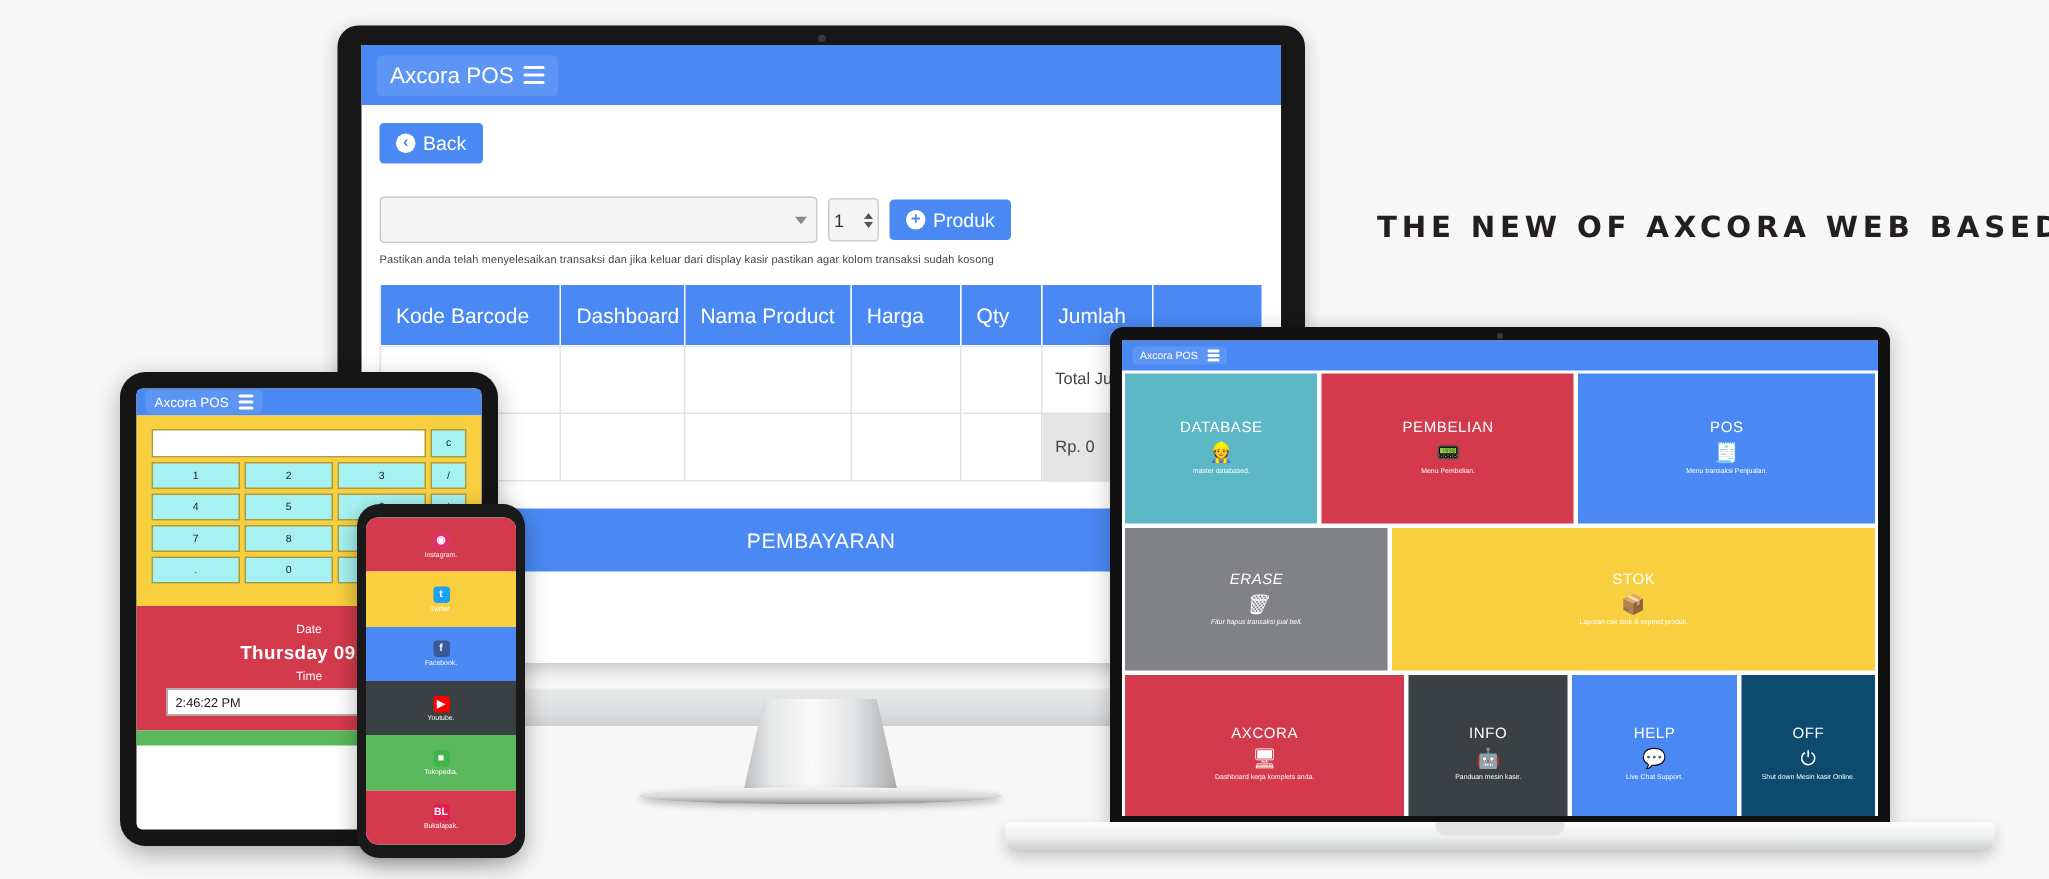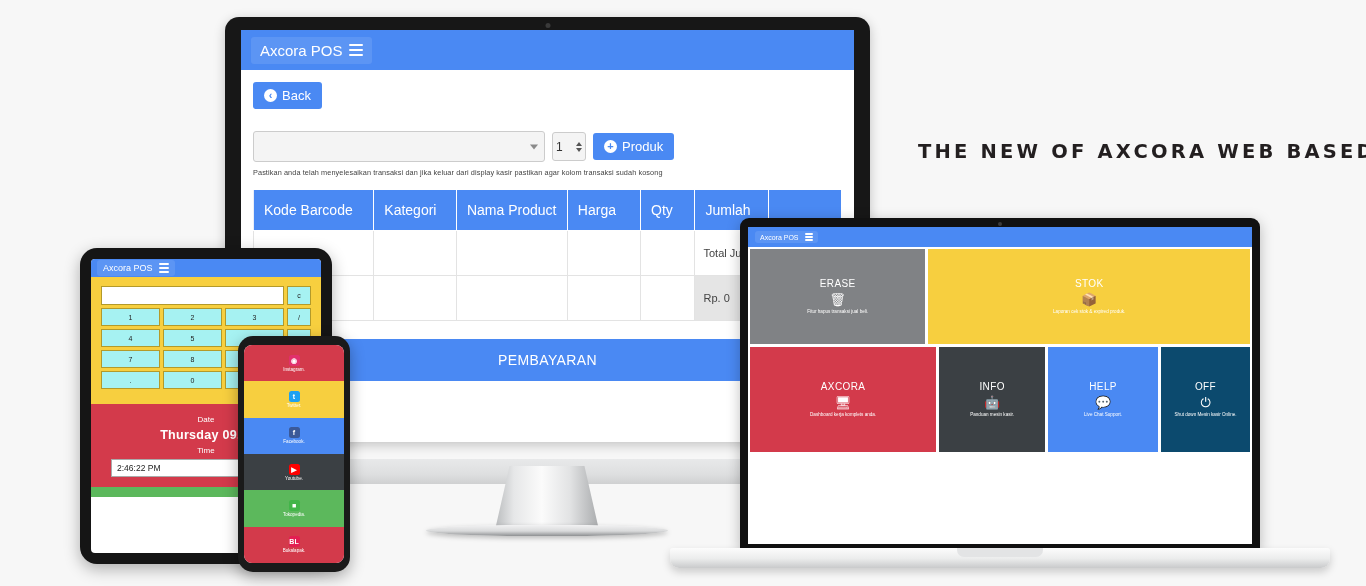--- a/index.html
+++ b/index.html
@@ -245,21 +245,21 @@
             <span>Produk</span>
           </button>
         </div>
 
         <div class="m-hint">Pastikan anda telah menyelesaikan transaksi dan jika keluar dari display kasir pastikan agar kolom transaksi sudah kosong</div>
 
         <table class="m-table">
           <thead>
             <tr>
               <th style="width:22%">Kode Barcode</th>
-              <th style="width:14%">Kategori</th>
+              <th style="width:14%">Dashboard</th>
               <th style="width:20%">Nama Product</th>
               <th style="width:12%">Harga</th>
               <th style="width:8%">Qty</th>
               <th style="width:12%">Jumlah</th>
               <th style="width:12%"></th>
             </tr>
           </thead>
           <tbody>
             <tr>
               <td></td>
@@ -299,22 +299,39 @@
           <div class="brandbox">
             <span>Axcora POS</span>
             <span class="burger">
                 <i></i>
                 <i></i>
                 <i></i>
               </span>
           </div>
         </div>
         <div class="tiles">
+          <div class="trow" style="height:100px">
+              <div class="tile" style="background: rgb(92, 184, 196); flex: 26 1 0%;">
+                <div class="t-title">DATABASE</div>
+                <div class="t-ico">👷</div>
+                <div class="t-sub">master databased.</div>
+              </div>
+              <div class="tile" style="background: rgb(211, 58, 75); flex: 34 1 0%;">
+                <div class="t-title">PEMBELIAN</div>
+                <div class="t-ico">📟</div>
+                <div class="t-sub">Menu Pembelian.</div>
+              </div>
+              <div class="tile" style="background: rgb(74, 137, 243); flex: 40 1 0%;">
+                <div class="t-title">POS</div>
+                <div class="t-ico">🧾</div>
+                <div class="t-sub">Menu transaksi Penjualan.</div>
+              </div>
+            </div>
           <div class="trow" style="height:95px">
-              <div class="tile" style="background: rgb(128, 130, 133); flex: 18 1 0%;">
+              <div class="tile" style="background: rgb(128, 130, 133); flex: 18 1 0%; font-style: italic;">
                 <div class="t-title">ERASE</div>
                 <div class="t-ico">🗑</div>
                 <div class="t-sub">Fitur hapus transaksi jual beli.</div>
               </div>
               <div class="tile" style="background: rgb(247, 207, 63); flex: 33 1 0%;">
                 <div class="t-title">STOK</div>
                 <div class="t-ico">📦</div>
                 <div class="t-sub">Laporan cek stok &amp; expired produk.</div>
               </div>
             </div>

